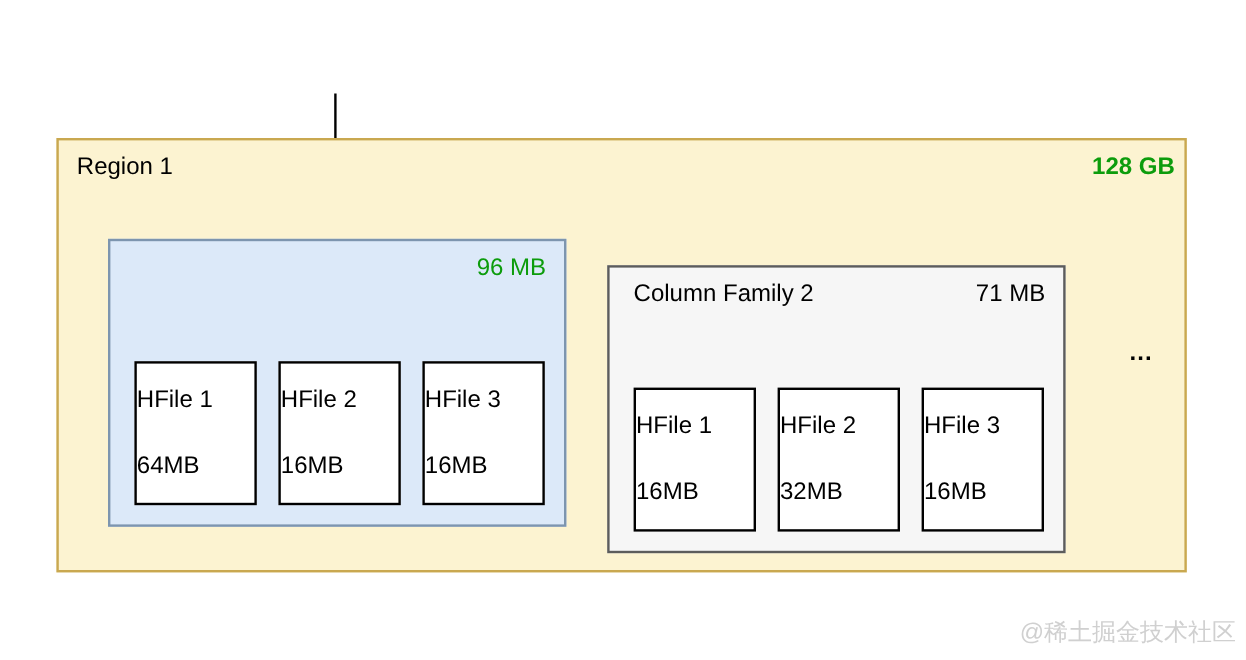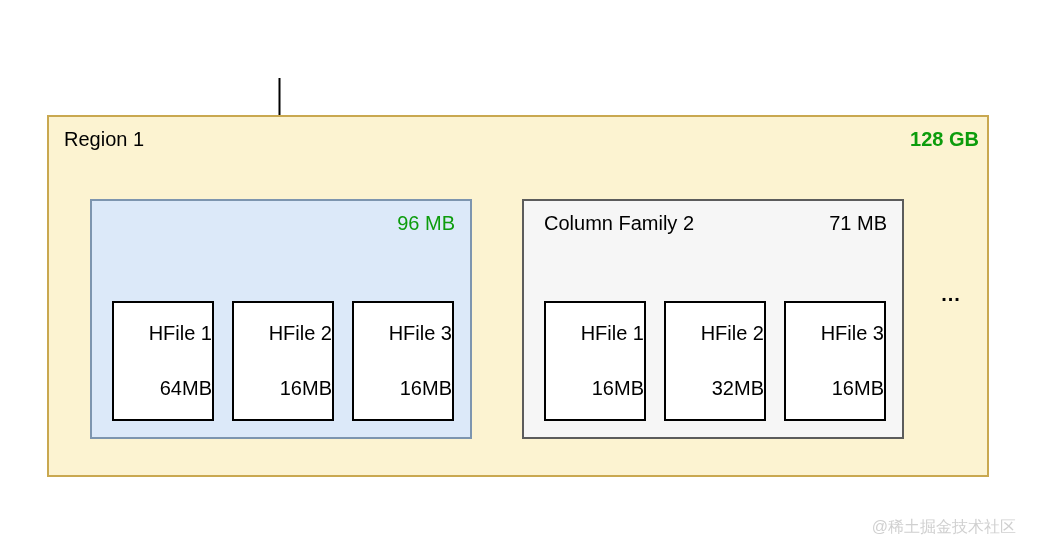--- a/index.html
+++ b/index.html
@@ -65,23 +65,24 @@
     width: 382px;
     height: 240px;
     box-sizing: border-box;
   }
   .cf-1 {
     left: 41px;
     background: var(--cf1-bg, #dce9f9);
     border: 2px solid var(--cf1-border, #7d95af);
   }
   .cf-2 {
-    left: 473px;
+    left: 457px;
     background: var(--cf2-bg, #f6f6f6);
     border: 2px solid var(--cf2-border, #5c5c5c);
+    margin-top: 22px;
   }
   .cf-title {
     position: absolute;
     left: 20px;
     top: 10px;
     font-size: 20px;
     line-height: 24px;
     color: #000000;
     white-space: nowrap;
   }
@@ -107,44 +108,44 @@
     background: #ffffff;
     border: 2px solid #000000;
   }
   .hfile-pos-0 { left: 20px; }
   .hfile-pos-1 { left: 140px; }
   .hfile-pos-2 { left: 260px; }
   .hfile-name, .hfile-size {
     position: absolute;
     left: 0;
     right: 0;
-    text-align: right;
+    text-align: left;
     font-size: 20px;
     line-height: 22px;
     color: #000000;
     white-space: nowrap;
   }
   .hfile-name { top: 19px; }
   .hfile-size { top: 74px; }
   .ellipsis {
     position: absolute;
     left: 884px;
     top: 166px;
     width: 36px;
     text-align: center;
     font-size: 20px;
     font-weight: bold;
     color: #000000;
     letter-spacing: 1px;
   }
   .watermark {
     position: absolute;
-    right: 22px;
+    right: 8px;
     top: 517px;
-    font-size: 16px;
+    font-size: 20px;
     line-height: 20px;
     color: var(--watermark-gray, #d0d0d0);
     white-space: nowrap;
   }
 </style>
 </head>
 <body>
 
 <div class="canvas">
 

